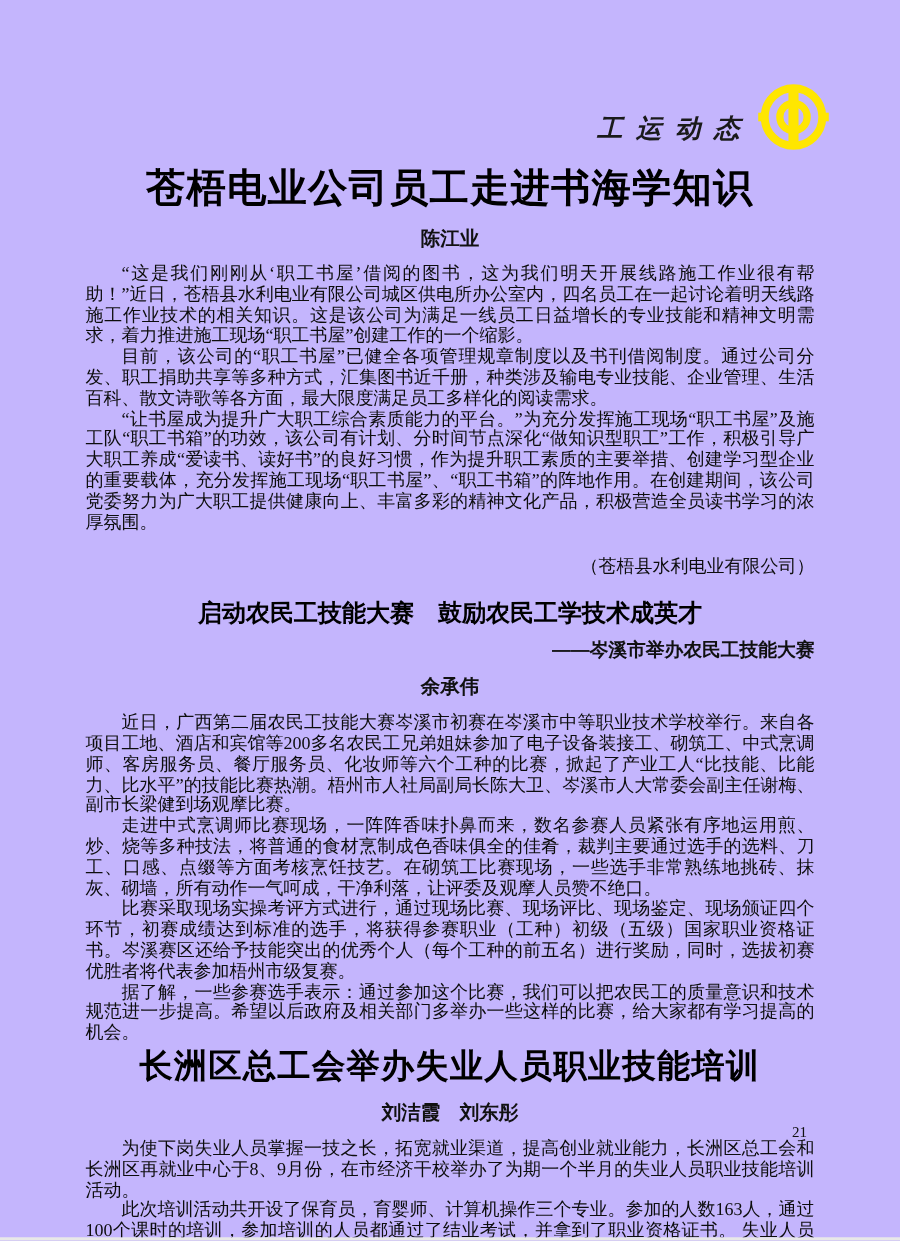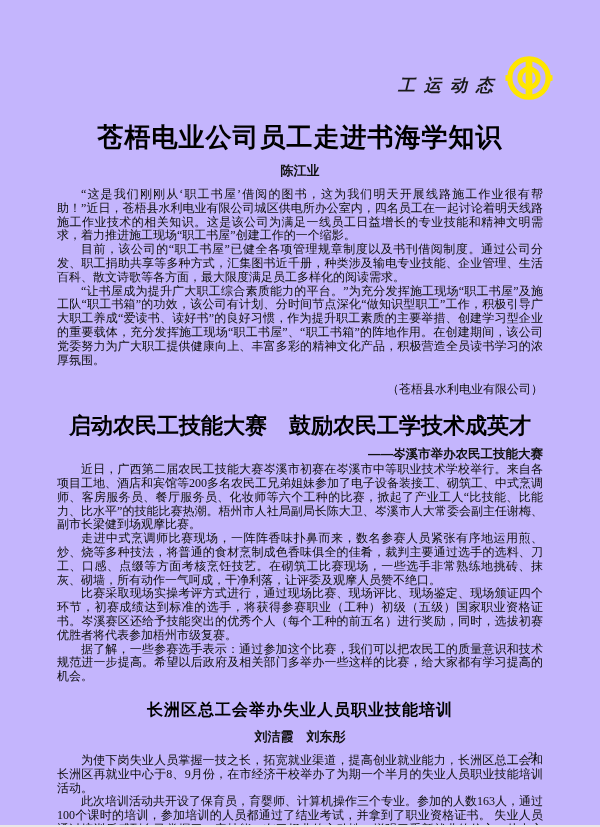--- a/index.html
+++ b/index.html
@@ -26,23 +26,23 @@
   .logo { display:inline-block; width:50px; height:48px; }
   .logo svg { width:50px; height:48px; display:block; }
   .content {
     position:absolute; top:106px; left:57px; right:57px;
   }
   .article-title {
     text-align:center;
     font-family:"Liberation Sans","DejaVu Sans",sans-serif;
     font-weight:800; color:#000;
   }
-  .title-1 { font-size:26px; letter-spacing:1px; margin-top:14px; }
-  .title-2 { font-size:22px; letter-spacing:0px; margin-top:14px; }
-  .title-3 { font-size:16px; letter-spacing:1px; margin-top:16px; }
+  .title-1 { font-size:26px; letter-spacing:1px; margin-top:2px; }
+  .title-2 { font-size:16px; letter-spacing:0px; margin-top:14px; }
+  .title-3 { font-size:22px; letter-spacing:1px; }
   .subtitle {
     text-align:right;
     font-family:"Liberation Sans","DejaVu Sans",sans-serif;
     font-size:12.5px; font-weight:bold; margin-top:5px;
   }
   .author {
     text-align:center;
     font-family:"Liberation Sans","DejaVu Sans",sans-serif;
     font-size:13px; font-weight:bold;
     margin-top:7px; margin-bottom:8px;
@@ -87,20 +87,21 @@
       <div class="author">陈江业</div>
       <p class="body-para">“这是我们刚刚从‘职工书屋’借阅的图书，这为我们明天开展线路施工作业很有帮助！”近日，苍梧县水利电业有限公司城区供电所办公室内，四名员工在一起讨论着明天线路施工作业技术的相关知识。这是该公司为满足一线员工日益增长的专业技能和精神文明需求，着力推进施工现场“职工书屋”创建工作的一个缩影。</p>
       <p class="body-para">目前，该公司的“职工书屋”已健全各项管理规章制度以及书刊借阅制度。通过公司分发、职工捐助共享等多种方式，汇集图书近千册，种类涉及输电专业技能、企业管理、生活百科、散文诗歌等各方面，最大限度满足员工多样化的阅读需求。</p>
       <p class="body-para">“让书屋成为提升广大职工综合素质能力的平台。”为充分发挥施工现场“职工书屋”及施工队“职工书箱”的功效，该公司有计划、分时间节点深化“做知识型职工”工作，积极引导广大职工养成“爱读书、读好书”的良好习惯，作为提升职工素质的主要举措、创建学习型企业的重要载体，充分发挥施工现场“职工书屋”、“职工书箱”的阵地作用。在创建期间，该公司党委努力为广大职工提供健康向上、丰富多彩的精神文化产品，积极营造全员读书学习的浓厚氛围。</p>
       <div class="attribution">（苍梧县水利电业有限公司）</div>
     </article>
 
     <article>
       <h1 class="article-title title-2">启动农民工技能大赛　鼓励农民工学技术成英才</h1>
       <div class="subtitle">——岑溪市举办农民工技能大赛</div>
+      <div class="author">余承伟</div>
       <p class="body-para">近日，广西第二届农民工技能大赛岑溪市初赛在岑溪市中等职业技术学校举行。来自各项目工地、酒店和宾馆等200多名农民工兄弟姐妹参加了电子设备装接工、砌筑工、中式烹调师、客房服务员、餐厅服务员、化妆师等六个工种的比赛，掀起了产业工人“比技能、比能力、比水平”的技能比赛热潮。梧州市人社局副局长陈大卫、岑溪市人大常委会副主任谢梅、副市长梁健到场观摩比赛。</p>
       <p class="body-para">走进中式烹调师比赛现场，一阵阵香味扑鼻而来，数名参赛人员紧张有序地运用煎、炒、烧等多种技法，将普通的食材烹制成色香味俱全的佳肴，裁判主要通过选手的选料、刀工、口感、点缀等方面考核烹饪技艺。在砌筑工比赛现场，一些选手非常熟练地挑砖、抹灰、砌墙，所有动作一气呵成，干净利落，让评委及观摩人员赞不绝口。</p>
       <p class="body-para">比赛采取现场实操考评方式进行，通过现场比赛、现场评比、现场鉴定、现场颁证四个环节，初赛成绩达到标准的选手，将获得参赛职业（工种）初级（五级）国家职业资格证书。岑溪赛区还给予技能突出的优秀个人（每个工种的前五名）进行奖励，同时，选拔初赛优胜者将代表参加梧州市级复赛。</p>
       <p class="body-para">据了解，一些参赛选手表示：通过参加这个比赛，我们可以把农民工的质量意识和技术规范进一步提高。希望以后政府及相关部门多举办一些这样的比赛，给大家都有学习提高的机会。</p>
     </article>
 
     <article>
       <h1 class="article-title title-3">长洲区总工会举办失业人员职业技能培训</h1>
       <div class="author">刘洁霞　刘东彤</div>
       <p class="body-para">为使下岗失业人员掌握一技之长，拓宽就业渠道，提高创业就业能力，长洲区总工会和长洲区再就业中心于8、9月份，在市经济干校举办了为期一个半月的失业人员职业技能培训活动。</p>

